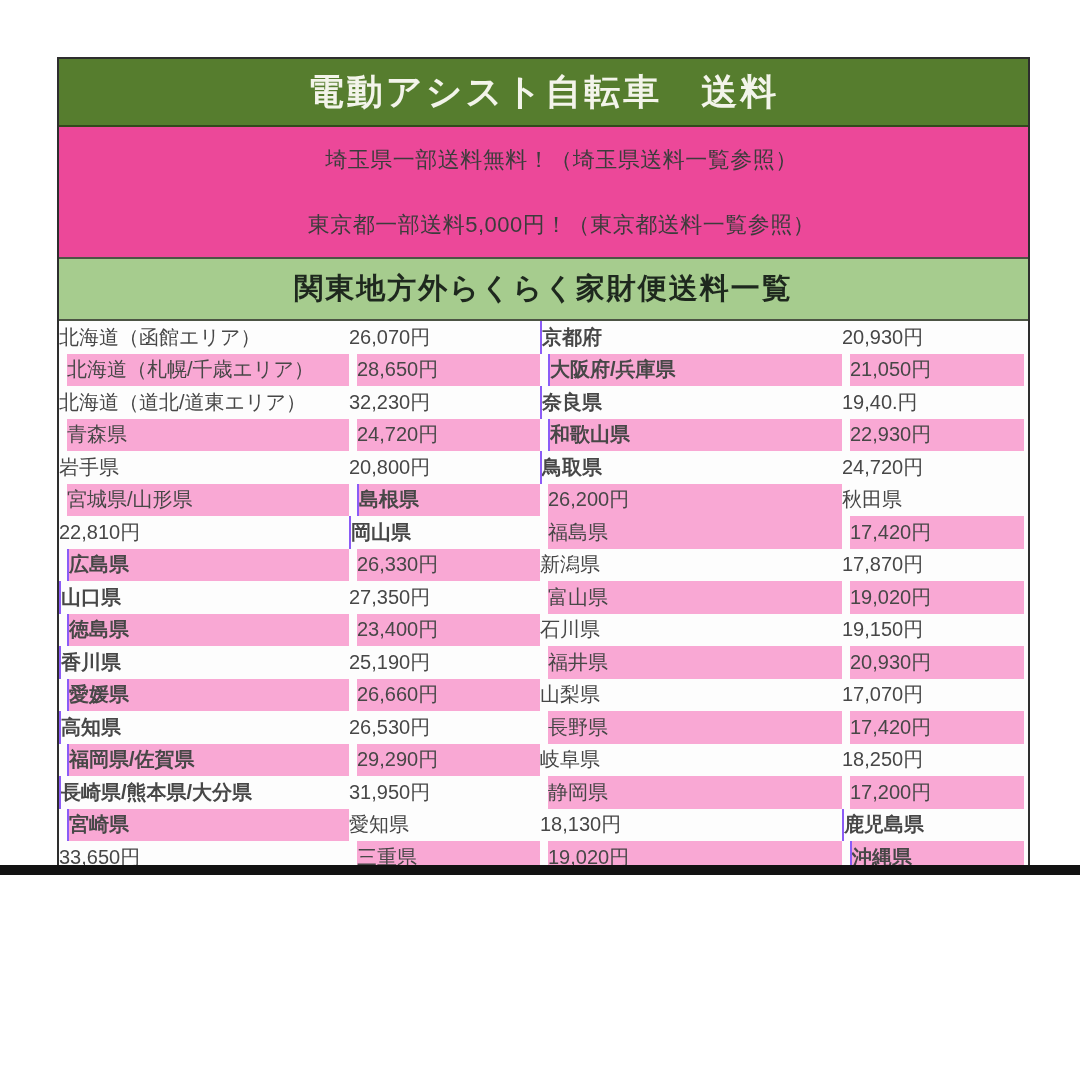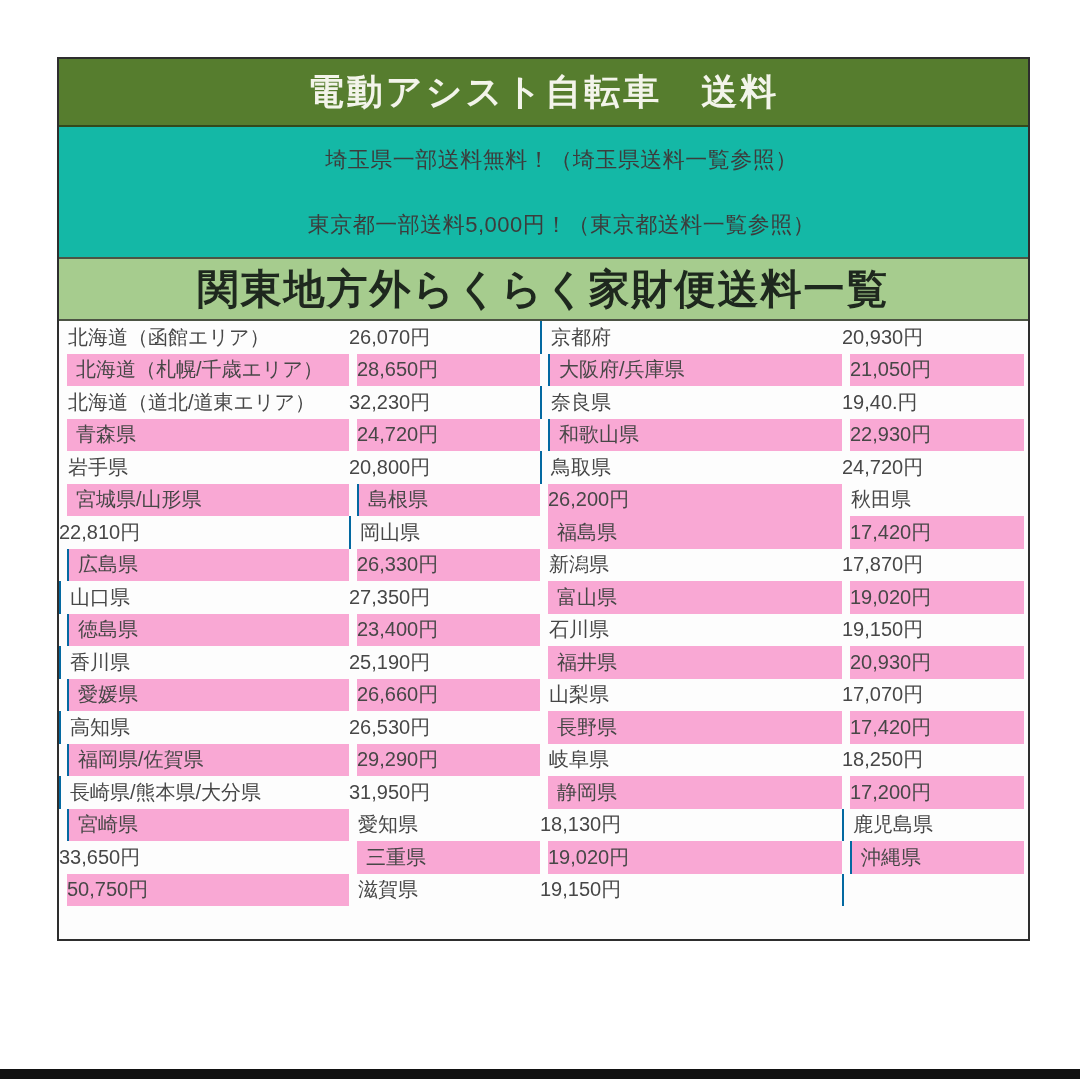--- a/index.html
+++ b/index.html
@@ -4,21 +4,21 @@
 <style>
   html, body {
     margin: 0;
     padding: 0;
     background: #ffffff;
     font-family: "Liberation Sans", sans-serif;
   }
   .canvas {
     position: relative;
     width: 1080px;
-    height: 1079px;
+    height: 875px;
     background: #ffffff;
     overflow: hidden;
   }
   .sheet {
     position: absolute;
     left: 57px;
     top: 57px;
     width: 969px;
     border: 2px solid #2e2e2e;
     background: #ffffff;
@@ -29,61 +29,61 @@
     border-bottom: 2px solid #33491c;
     display: flex;
     align-items: center;
     justify-content: center;
     color: #f3f4ea;
     font-size: 36px;
     font-weight: bold;
     letter-spacing: 3px;
   }
   .notes {
-    background: #14b8a6;
+    background: #ec4899;
     padding-left: 36px;
   }
   .note {
     height: 65px;
     display: flex;
     align-items: center;
     justify-content: center;
     font-size: 22px;
     color: #3c3c3c;
     letter-spacing: 0.5px;
   }
   .subtitle-bar {
     height: 60px;
     background: #a6cc8e;
     border-top: 2px solid #4c5444;
     border-bottom: 2px solid #4c5444;
     display: flex;
     align-items: center;
     justify-content: center;
     color: #1e281e;
-    font-size: 41px;
+    font-size: 29px;
     font-weight: bold;
     letter-spacing: 2px;
   }
   .fee-table {
     display: grid;
     grid-template-columns: 290px 191px 302px 182px;
     grid-auto-rows: 32.5px;
     background: #fdfdfd;
   }
   .cell {
     display: flex;
     align-items: center;
     font-size: 20px;
     color: #474747;
     white-space: nowrap;
     overflow: hidden;
   }
-  .cell.name { padding-left: 9px; }
-  .cell.divider { border-left: 2px solid #0369a1; }
+  .cell.name { }
+  .cell.divider { border-left: 2px solid #8b5cf6; font-weight: bold; }
   .cell.gray { background: #f9a8d4; margin-left: 8px; }
   .bottom-bar {
     position: absolute;
     left: 0;
     bottom: 0;
     width: 1080px;
     height: 10px;
     background: #121212;
   }
 </style>

